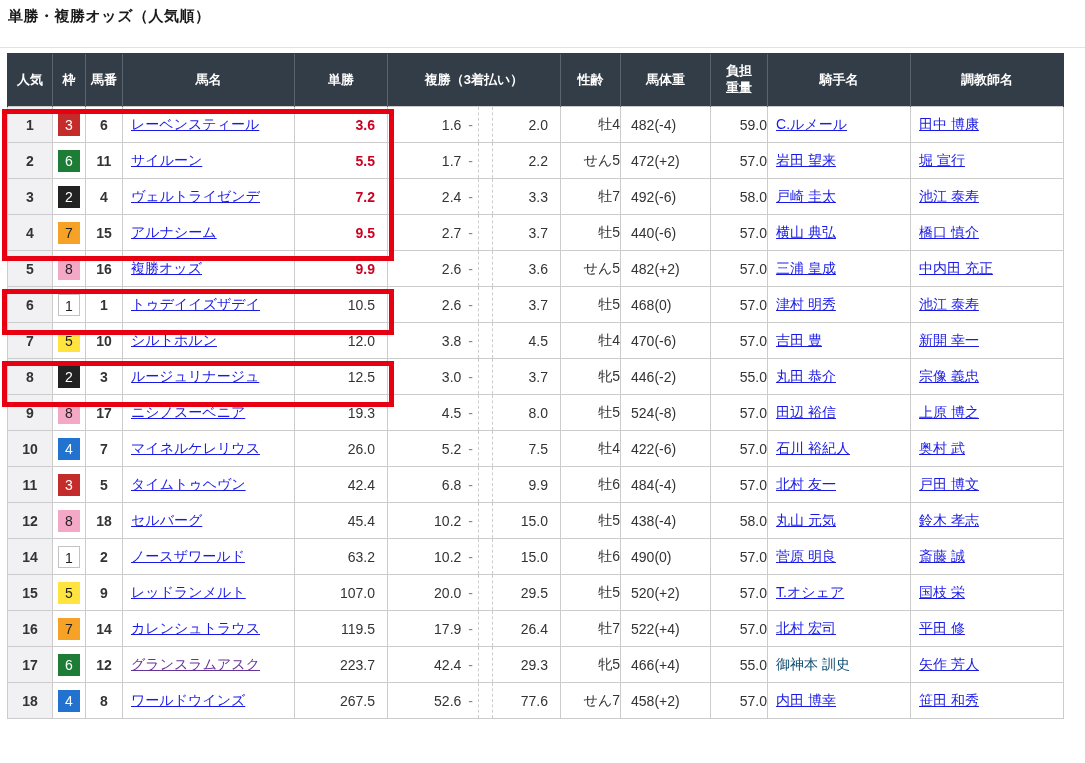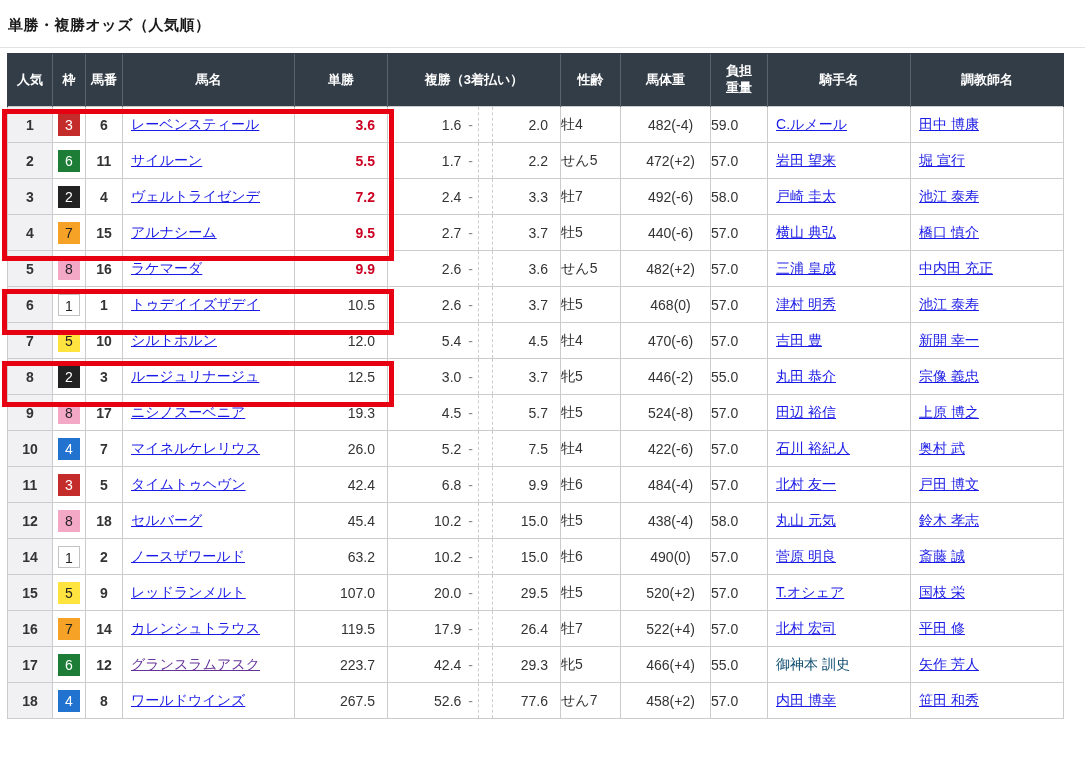--- a/index.html
+++ b/index.html
@@ -1,21 +1,21 @@
 <!DOCTYPE html>
 <html style="--header-bg: #333d47; --link: #1a1ae6; --visited: #663399; --hot: #cc0022; --hl: #e60012;"><head>
 <meta charset="utf-8">
 <style>
   html,body{margin:0;padding:0}
   body{
     width:1085px;height:763px;background:#fff;position:relative;overflow:hidden;
     font-family:"Liberation Sans","DejaVu Sans",sans-serif;
     -webkit-font-smoothing:antialiased;
   }
-  .page-title{position:absolute;left:8px;top:16px;font-size:15px;font-weight:bold;color:#1a1a1a;letter-spacing:.5px}
+  .page-title{position:absolute;left:8px;top:7px;font-size:15px;font-weight:bold;color:#1a1a1a;letter-spacing:.5px}
   .title-rule{position:absolute;left:0;top:47px;width:1085px;height:0;border-top:1px solid #e2e2e2}
   .table-wrap{position:absolute;left:7px;top:53px}
   table{border-collapse:collapse;table-layout:fixed;width:1056px}
   thead th{
     background:var(--header-bg);color:#fff;font-size:13px;font-weight:bold;
     height:52px;text-align:center;vertical-align:middle;padding:0;
     border-left:1px solid #5a646e;border-top:1px solid var(--header-bg);
   }
   thead th:first-child{border-left:1px solid var(--header-bg)}
   thead th:last-child{border-right:1px solid var(--header-bg)}
@@ -31,23 +31,23 @@
   .c-name{text-align:left;padding-left:8px}
   a.blue-link{color:var(--link);text-decoration:underline;cursor:pointer}
   a.blue-link.visited{color:var(--visited)}
   .plain-text{color:#0c4a6e}
   .c-win{text-align:right;padding-right:12px}
   .c-win.hot{color:var(--hot);font-weight:bold}
   .c-place-low{text-align:right;padding-right:5px;border-right:1px dashed #ccc}
   .c-place-low .dash{display:inline-block;margin-left:7px;color:#888}
   .c-place-mid{border-left:none;border-right:1px dashed #ccc}
   .c-place-high{border-left:none;text-align:right;padding-right:12px}
-  .c-sex{text-align:left}
-  .c-weight{text-align:center;padding-left:10px}
-  .c-carried{padding-right:16px}
+  .c-sex{text-align:right}
+  .c-weight{text-align:left;padding-left:10px}
+  .c-carried{text-align:right;padding-right:0}
   .c-jockey,.c-trainer{text-align:left;padding-left:8px}
   .hl{position:absolute;border:5px solid var(--hl);box-sizing:border-box;pointer-events:none;z-index:5;background:transparent}
   #hl-top4{left:2px;top:109px;width:392px;height:152px}
   #hl-row6{left:2px;top:289px;width:392px;height:46px}
   #hl-row8{left:2px;top:361px;width:392px;height:46px}
 </style>
 </head>
 <body>
 
 <div class="page-title">単勝・複勝オッズ（人気順）</div>
@@ -143,21 +143,21 @@
           <td class="c-sex">牡5</td>
           <td class="c-weight">440(-6)</td>
           <td class="c-carried">57.0</td>
           <td class="c-jockey"><a href="#" class="blue-link">横山 典弘</a></td>
           <td class="c-trainer"><a href="#" class="blue-link">橋口 慎介</a></td>
         </tr>
         <tr>
           <td class="c-rank">5</td>
           <td class="c-frame"><span class="waku" style="background: rgb(243, 168, 198); color: rgb(34, 34, 34);">8</span></td>
           <td class="c-umaban">16</td>
-          <td class="c-name"><a href="#" class="blue-link">ラケマーダ</a></td>
+          <td class="c-name"><a href="#" class="blue-link">複勝オッズ</a></td>
           <td class="c-win hot">9.9</td>
           <td class="c-place-low"><span>2.6</span><span class="dash">-</span></td>
           <td class="c-place-mid"></td>
           <td class="c-place-high">3.6</td>
           <td class="c-sex">せん5</td>
           <td class="c-weight">482(+2)</td>
           <td class="c-carried">57.0</td>
           <td class="c-jockey"><a href="#" class="blue-link">三浦 皇成</a></td>
           <td class="c-trainer"><a href="#" class="blue-link">中内田 充正</a></td>
         </tr>
@@ -175,21 +175,21 @@
           <td class="c-carried">57.0</td>
           <td class="c-jockey"><a href="#" class="blue-link">津村 明秀</a></td>
           <td class="c-trainer"><a href="#" class="blue-link">池江 泰寿</a></td>
         </tr>
         <tr>
           <td class="c-rank">7</td>
           <td class="c-frame"><span class="waku" style="background: rgb(255, 227, 63); color: rgb(34, 34, 34);">5</span></td>
           <td class="c-umaban">10</td>
           <td class="c-name"><a href="#" class="blue-link">シルトホルン</a></td>
           <td class="c-win">12.0</td>
-          <td class="c-place-low"><span>5.4</span><span class="dash">-</span></td>
+          <td class="c-place-low"><span>3.8</span><span class="dash">-</span></td>
           <td class="c-place-mid"></td>
           <td class="c-place-high">4.5</td>
           <td class="c-sex">牡4</td>
           <td class="c-weight">470(-6)</td>
           <td class="c-carried">57.0</td>
           <td class="c-jockey"><a href="#" class="blue-link">吉田 豊</a></td>
           <td class="c-trainer"><a href="#" class="blue-link">新開 幸一</a></td>
         </tr>
         <tr>
           <td class="c-rank">8</td>
@@ -207,21 +207,21 @@
           <td class="c-trainer"><a href="#" class="blue-link">宗像 義忠</a></td>
         </tr>
         <tr>
           <td class="c-rank">9</td>
           <td class="c-frame"><span class="waku" style="background: rgb(243, 168, 198); color: rgb(34, 34, 34);">8</span></td>
           <td class="c-umaban">17</td>
           <td class="c-name"><a href="#" class="blue-link">ニシノスーベニア</a></td>
           <td class="c-win">19.3</td>
           <td class="c-place-low"><span>4.5</span><span class="dash">-</span></td>
           <td class="c-place-mid"></td>
-          <td class="c-place-high">5.7</td>
+          <td class="c-place-high">8.0</td>
           <td class="c-sex">牡5</td>
           <td class="c-weight">524(-8)</td>
           <td class="c-carried">57.0</td>
           <td class="c-jockey"><a href="#" class="blue-link">田辺 裕信</a></td>
           <td class="c-trainer"><a href="#" class="blue-link">上原 博之</a></td>
         </tr>
         <tr>
           <td class="c-rank">10</td>
           <td class="c-frame"><span class="waku" style="background: rgb(34, 115, 208); color: rgb(255, 255, 255);">4</span></td>
           <td class="c-umaban">7</td>

